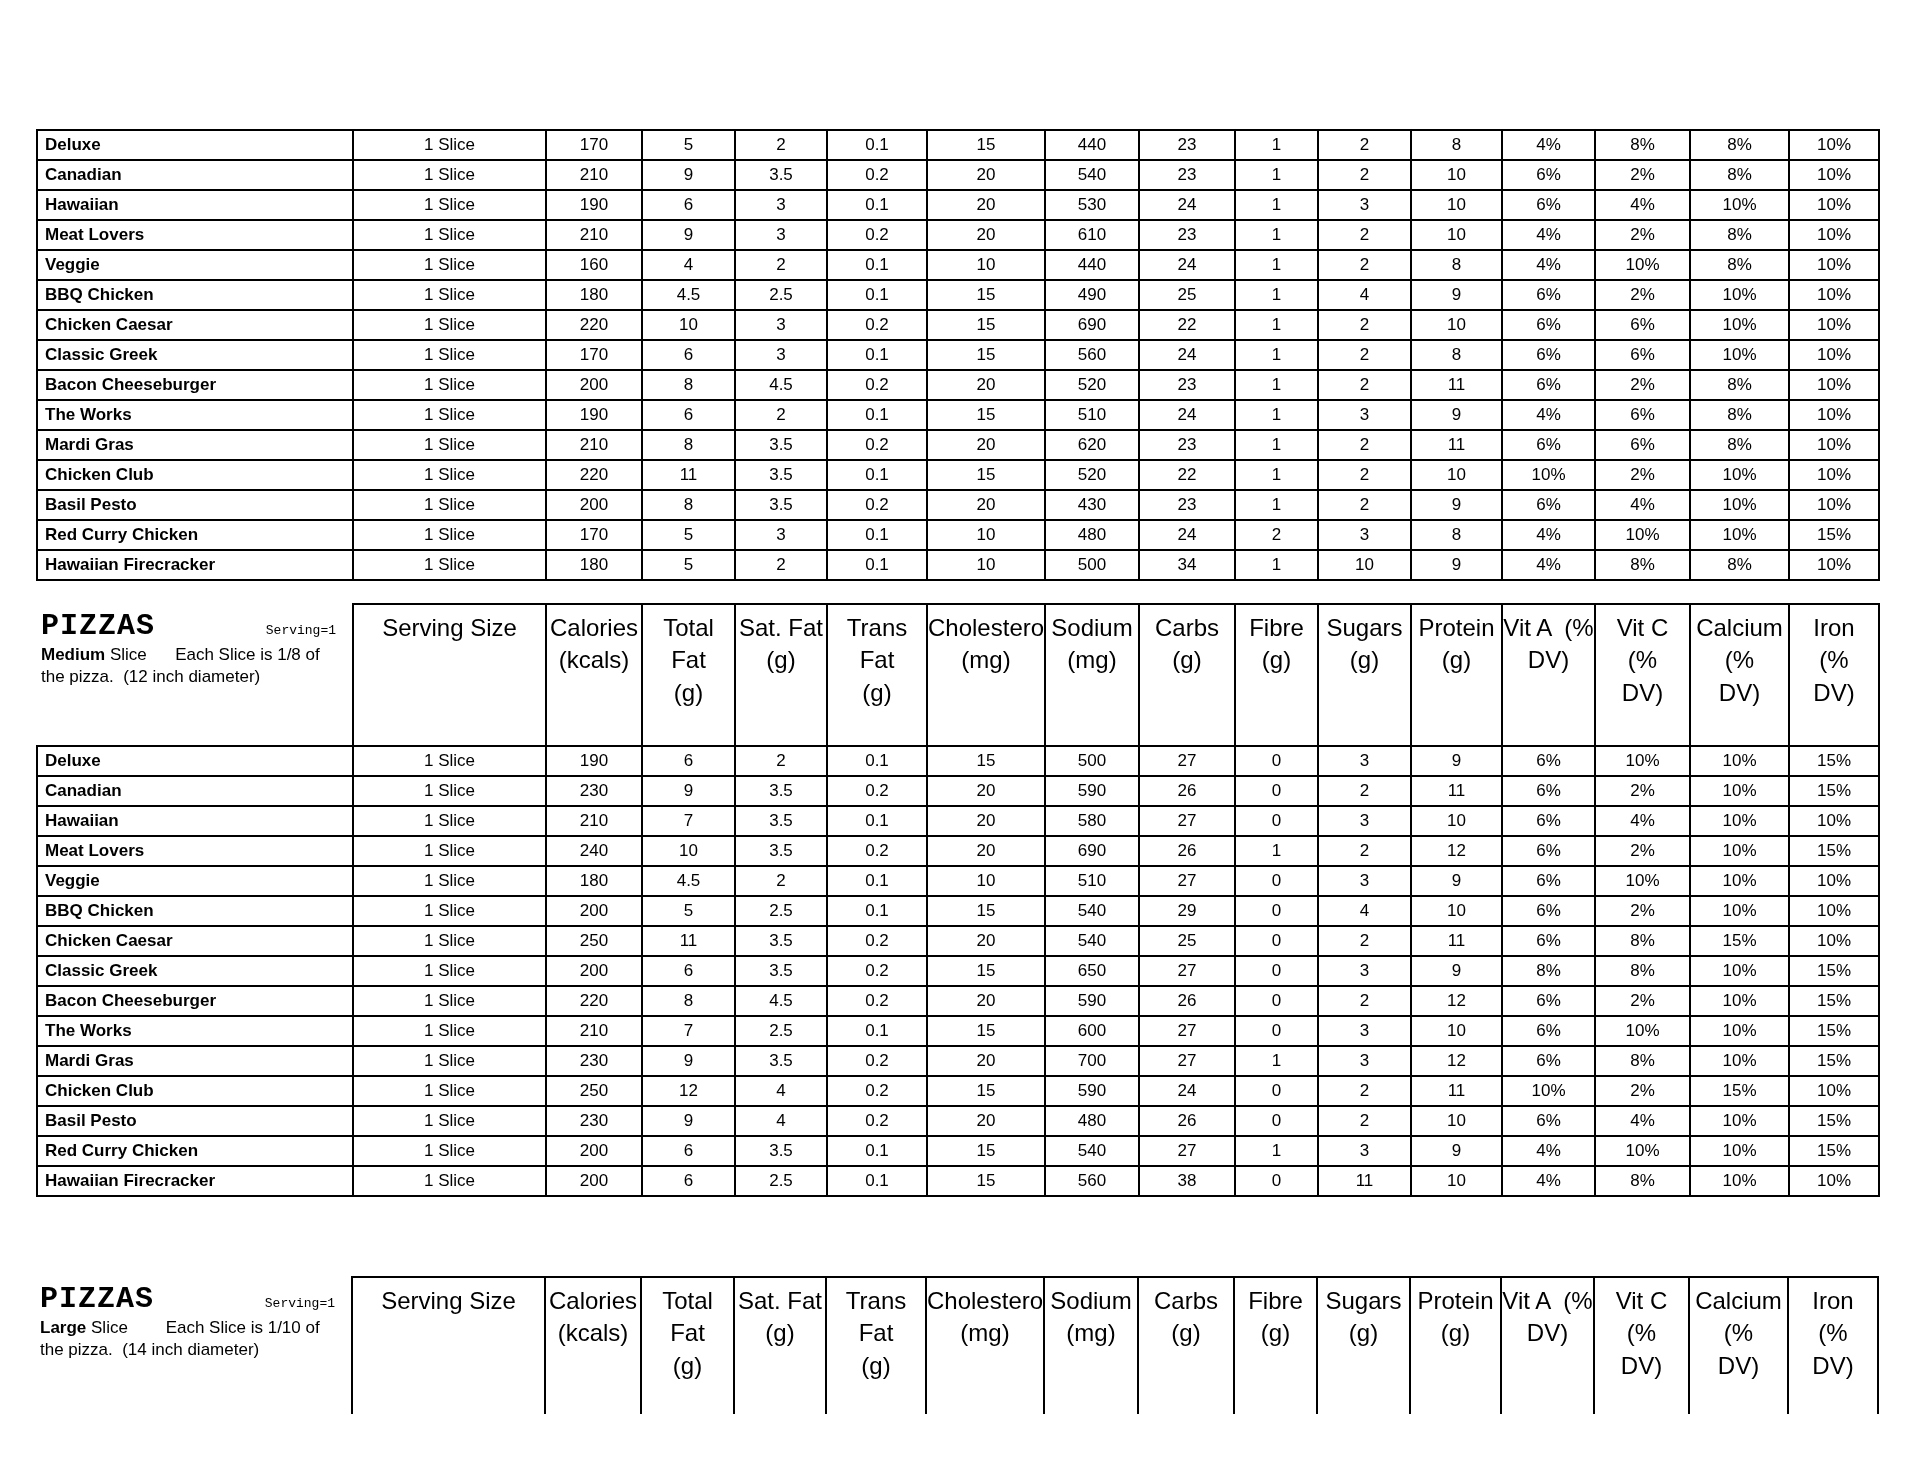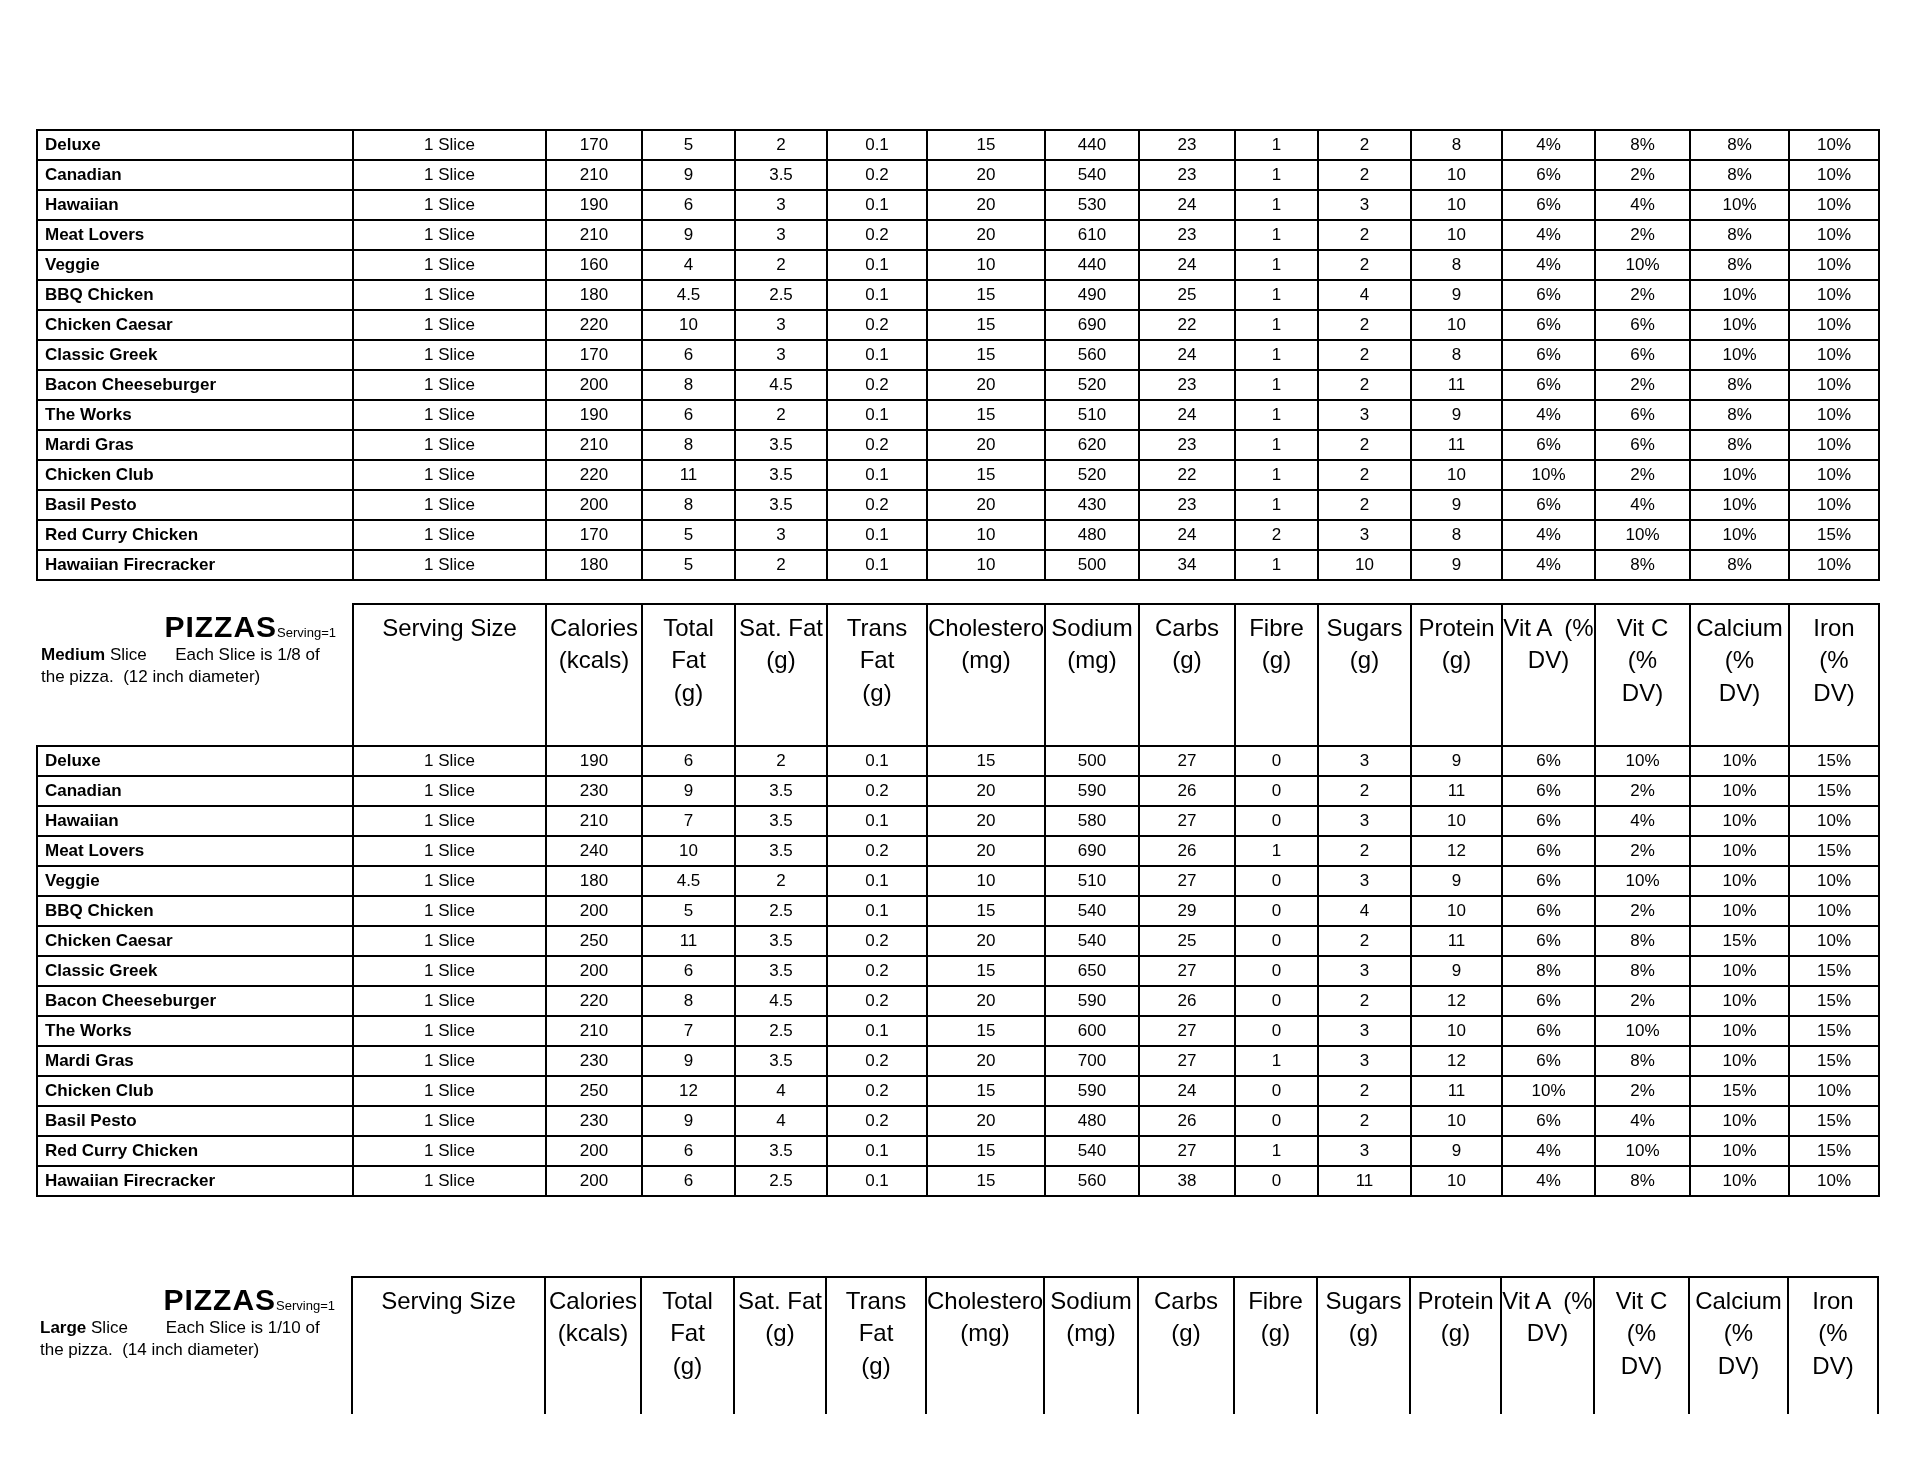--- a/index.html
+++ b/index.html
@@ -54,23 +54,24 @@
   th.title-cell {
     border: none;
     background: #fff;
     text-align: left;
     vertical-align: top;
     padding: 6px 0 0 4px;
     font-weight: normal;
   }
   .title-row {
     display: flex;
-    justify-content: flex-end;
+    justify-content: space-between;
     align-items: baseline;
     padding-right: 16px;
+    font-family: Liberation Mono, monospace;
   }
   .pizzas-word {
     font-size: 30px;
     font-weight: bold;
     letter-spacing: 1px;
     line-height: 1.1;
   }
   .serving-note { font-size: 13px; }
   .subtitle {
     font-size: 17px;

